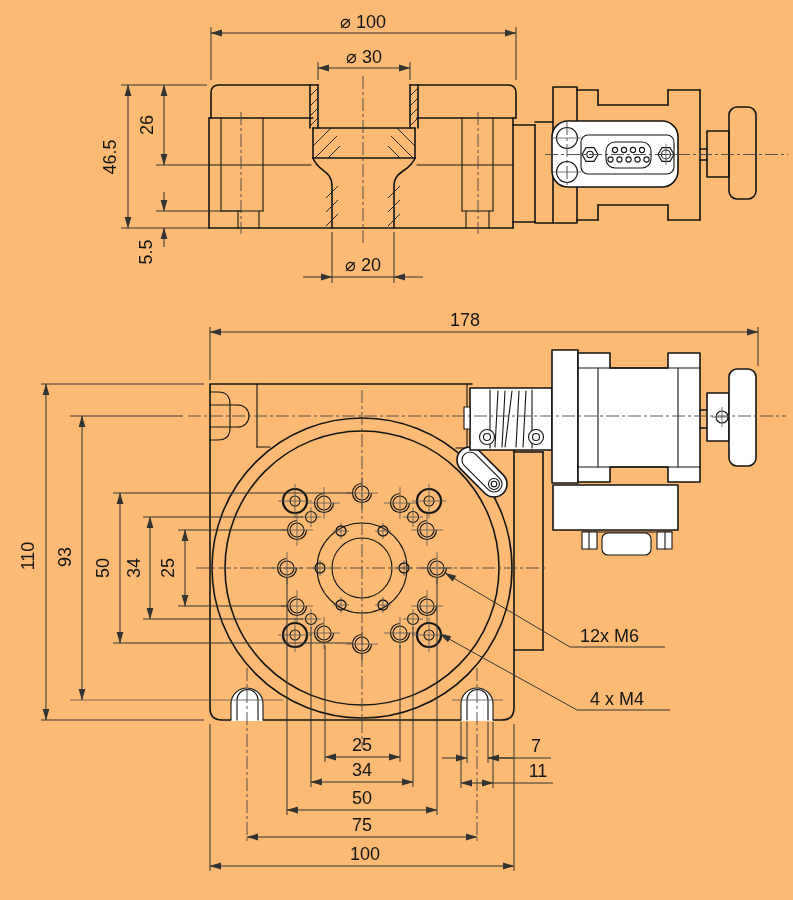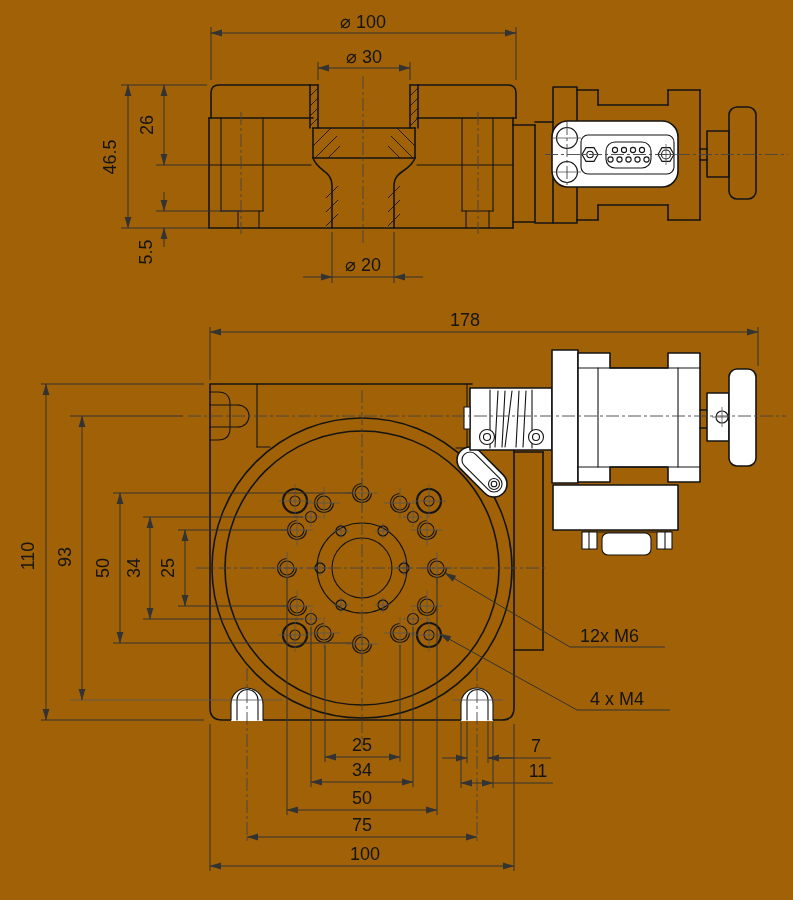--- a/index.html
+++ b/index.html
@@ -1,16 +1,16 @@
 <!DOCTYPE html>
 <html><head>
 <meta charset="utf-8">
 <style>
   html,body{margin:0;padding:0;background:#ffffff;}
-  #canvas{width:793px;height:900px;background:#a16207;position:relative;}
+  #canvas{width:793px;height:900px;background:#fdba74;position:relative;}
   svg{display:block;}
   .o  {fill:none;stroke:#141414;stroke-width:1.6;stroke-linecap:round;stroke-linejoin:round;}
   .t  {fill:none;stroke:#141414;stroke-width:1.1;stroke-linecap:round;}
   .w  {fill:#ffffff;stroke:#141414;stroke-width:1.6;stroke-linejoin:round;}
   .w2 {fill:#ffffff;stroke:#141414;stroke-width:1.1;stroke-linejoin:round;}
   .d  {fill:none;stroke:#333333;stroke-width:1;}
   .cl {fill:none;stroke:#444444;stroke-width:0.9;stroke-dasharray:13 3 3 3;}
   .hx {stroke:#141414;stroke-width:0.9;}
   .tk {stroke:#555555;stroke-width:0.8;}
   text.dim{font-family:"Liberation Sans", sans-serif;font-size:18px;fill:#141414;}

